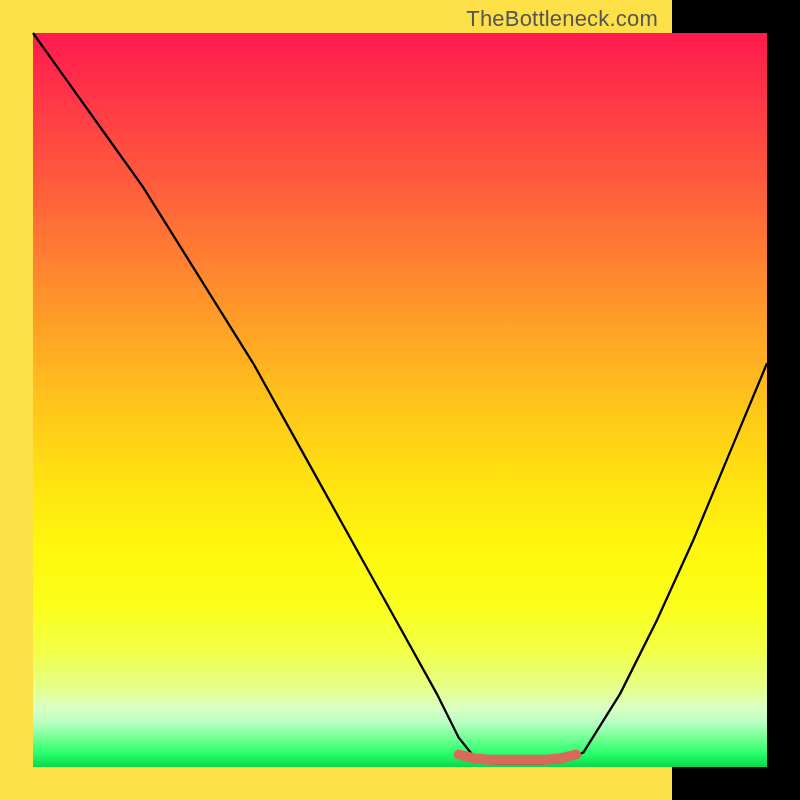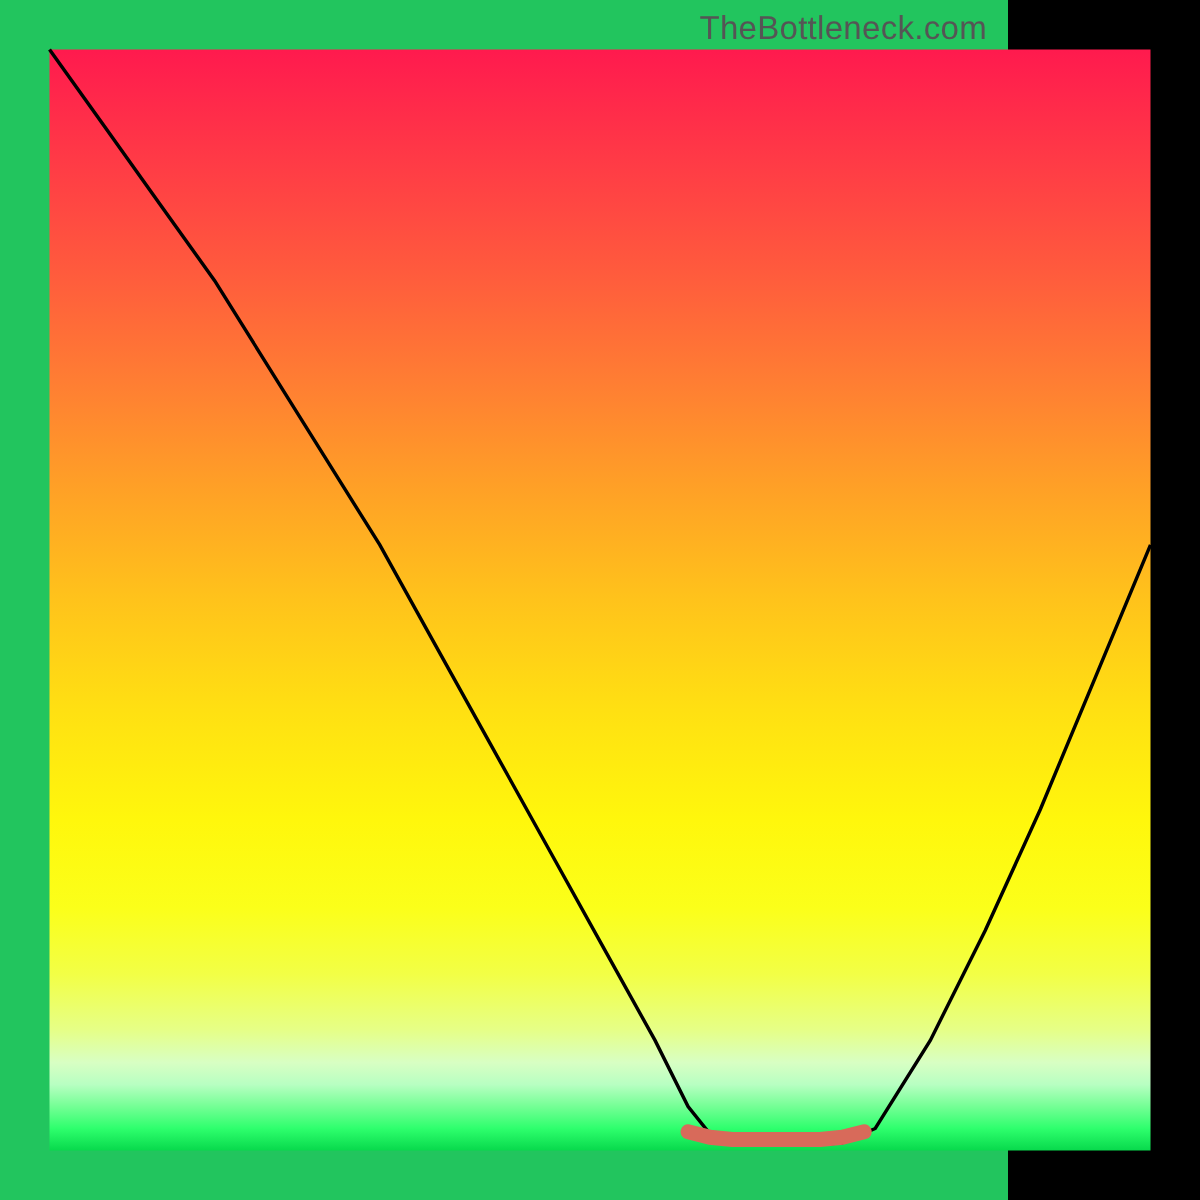--- a/index.html
+++ b/index.html
@@ -8,21 +8,21 @@
     width: 800px;
     height: 800px;
     overflow: hidden;
     background: #000;
     font-family: Arial, Helvetica, sans-serif;
   }
   .frame {
     position: relative;
     width: 672px;
     height: 800px;
-    background: #22c55e;
+    background: #fde047;
   }
   .watermark {
     position: absolute;
     top: 6px;
     right: 14px;
     color: #555;
     font-size: 22px;
     font-weight: 500;
     letter-spacing: 0.2px;
     z-index: 50;

